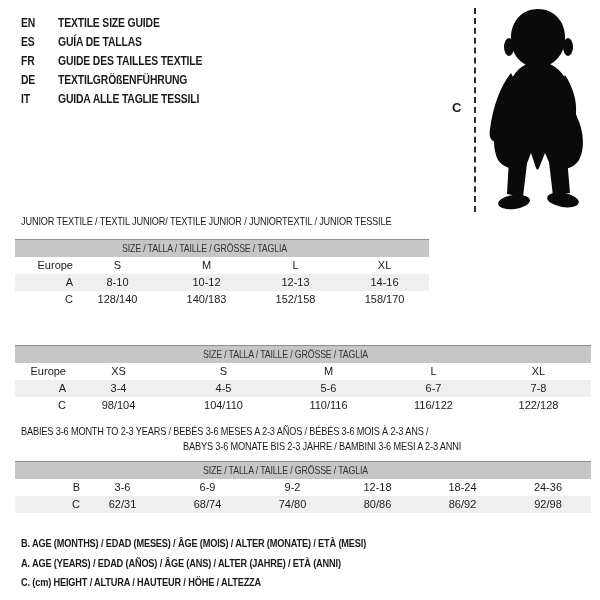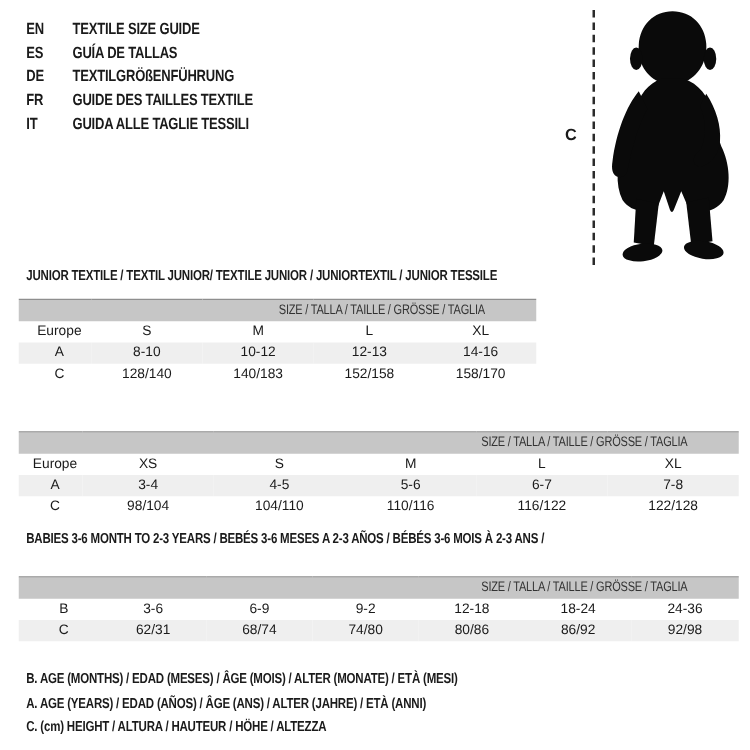--- a/index.html
+++ b/index.html
@@ -20,36 +20,36 @@
   .lang-block{position:absolute;left:21px;top:13px;}
   .lang-row{display:flex;line-height:19px;font-weight:bold;font-size:13px;}
   .lang-code{width:37px;flex:0 0 37px;}
 
   
   .dash-line{position:absolute;left:474px;top:8px;height:204px;width:0;border-left:2px dashed #2b2b2b;}
   .c-label{position:absolute;left:452px;top:100px;font-weight:bold;font-size:13px;}
   .baby-svg{position:absolute;left:481px;top:3px;width:117px;height:211px;}
 
   
-  .sec-title{position:absolute;font-weight:bold;font-size:11.5px;line-height:15px;white-space:nowrap;text-align:right;}
+  .sec-title{position:absolute;font-weight:normal;font-size:11.5px;line-height:15px;white-space:nowrap;text-align:right;}
   #t1-title{left:21px;top:214px;}
   #t2-title{left:21px;top:322px;}
   #t3-title{left:21px;top:424px;}
 
   
   table.size-table{position:absolute;border-collapse:collapse;table-layout:fixed;font-size:11px;}
   #table1{left:15px;top:239px;width:414px;}
   #table2{left:15px;top:345px;width:576px;}
   #table3{left:15px;top:461px;width:576px;}
   .size-table td{height:17px;vertical-align:middle;text-align:center;padding:0;}
-  .size-table td.lab{text-align:center;padding-left:7px;}
+  .size-table td.lab{text-align:right;padding-left:7px;}
   .size-table tr.band td{
     background:var(--band-bg);
     border-top:1px solid var(--band-border);
-    text-align:right;padding-left:7px;color:#333;
+    text-align:center;padding-left:7px;color:#333;
   }
   .size-table tr.alt td{background:var(--row-alt);}
 
   
   .legend{position:absolute;left:21px;top:534px;font-weight:bold;font-size:11.5px;}
   .legend-line{line-height:19.5px;white-space:nowrap;}
 </style>
 </head>
 <body>
 
@@ -58,26 +58,26 @@
   <div class="lang-block">
     <div class="lang-row">
       <span class="lang-code cond">EN</span>
       <span class="cond">TEXTILE SIZE GUIDE</span>
     </div>
     <div class="lang-row">
       <span class="lang-code cond">ES</span>
       <span class="cond">GUÍA DE TALLAS</span>
     </div>
     <div class="lang-row">
+      <span class="lang-code cond">FR</span>
+      <span class="cond">GUIDE DES TAILLES TEXTILE</span>
+    </div>
+    <div class="lang-row">
       <span class="lang-code cond">DE</span>
       <span class="cond">TEXTILGRÖßENFÜHRUNG</span>
-    </div>
-    <div class="lang-row">
-      <span class="lang-code cond">FR</span>
-      <span class="cond">GUIDE DES TAILLES TEXTILE</span>
     </div>
     <div class="lang-row">
       <span class="lang-code cond">IT</span>
       <span class="cond">GUIDA ALLE TAGLIE TESSILI</span>
     </div>
   </div>
 
   <span class="c-label">C</span>
   <div class="dash-line"></div>
   <svg class="baby-svg" viewBox="0 0 117 211" aria-hidden="true">
@@ -175,20 +175,21 @@
       <td>104/110</td>
       <td>110/116</td>
       <td>116/122</td>
       <td>122/128</td>
     </tr>
   </tbody>
     </table>
 
   <div class="sec-title" id="t3-title">
     <div><span class="cond">BABIES 3-6 MONTH TO 2-3 YEARS / BEBÉS 3-6 MESES A 2-3 AÑOS / BÉBÉS 3-6 MOIS À 2-3 ANS /</span></div>
+    <div><span class="cond">BABYS 3-6 MONATE BIS 2-3 JAHRE / BAMBINI 3-6 MESI A 2-3 ANNI</span></div>
   </div>
   <table class="size-table" id="table3">
     <colgroup>
         <col style="width:65px">
         <col style="width:85px">
         <col style="width:85px">
         <col style="width:85px">
         <col style="width:85px">
         <col style="width:85px">
         <col style="width:86px">

